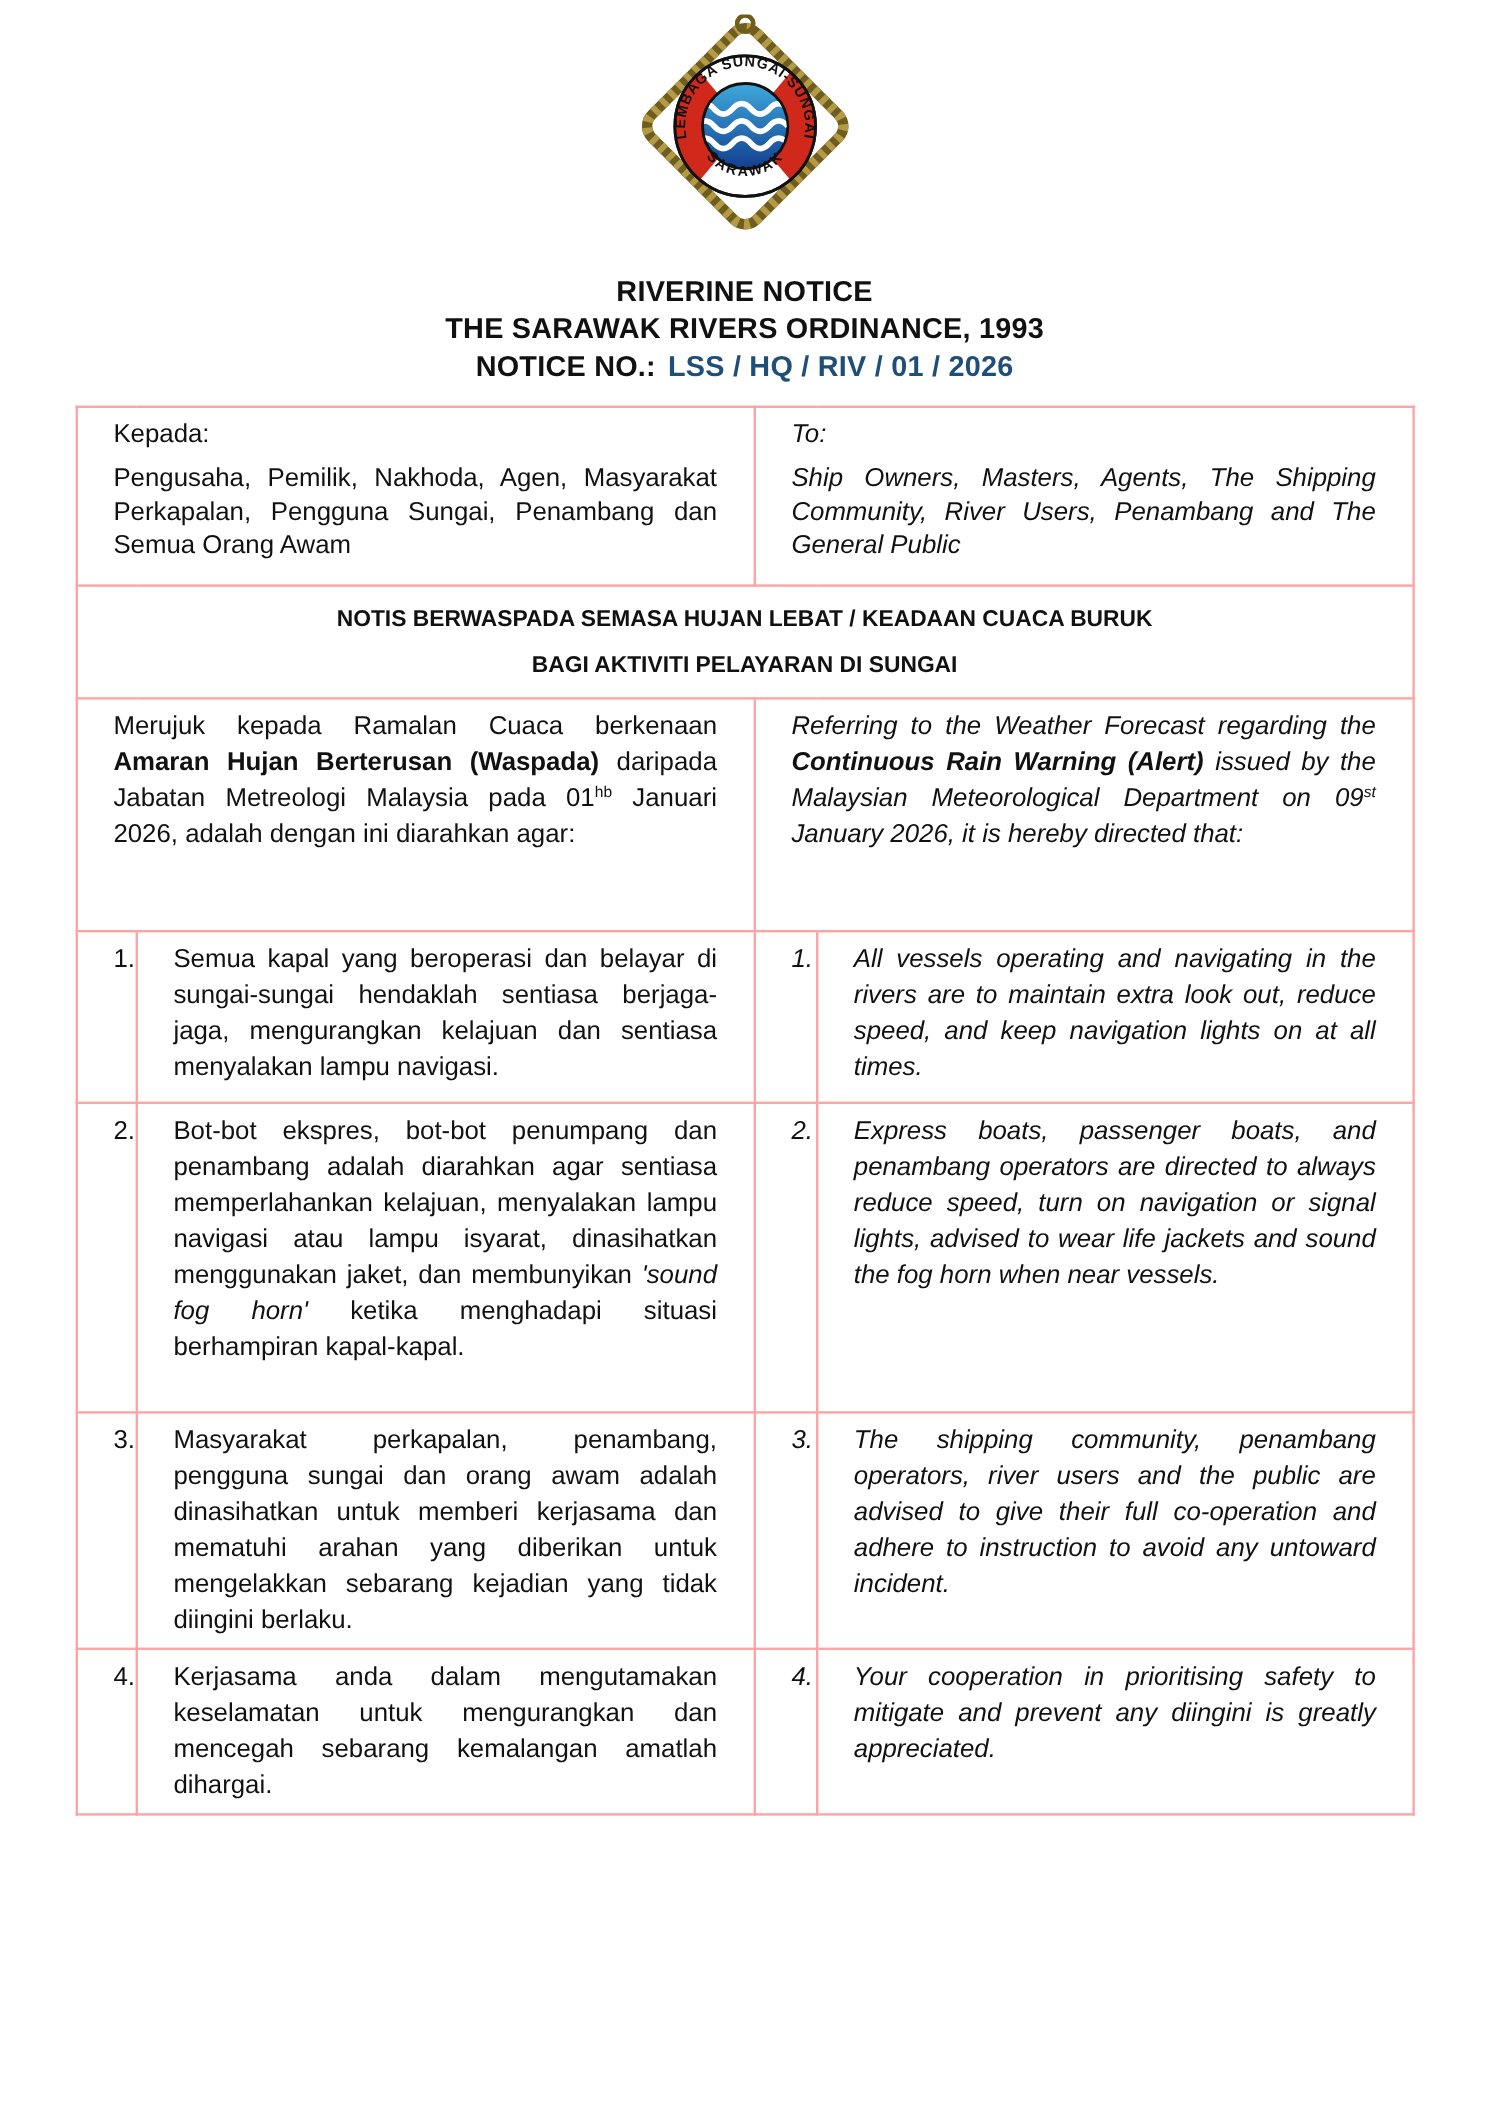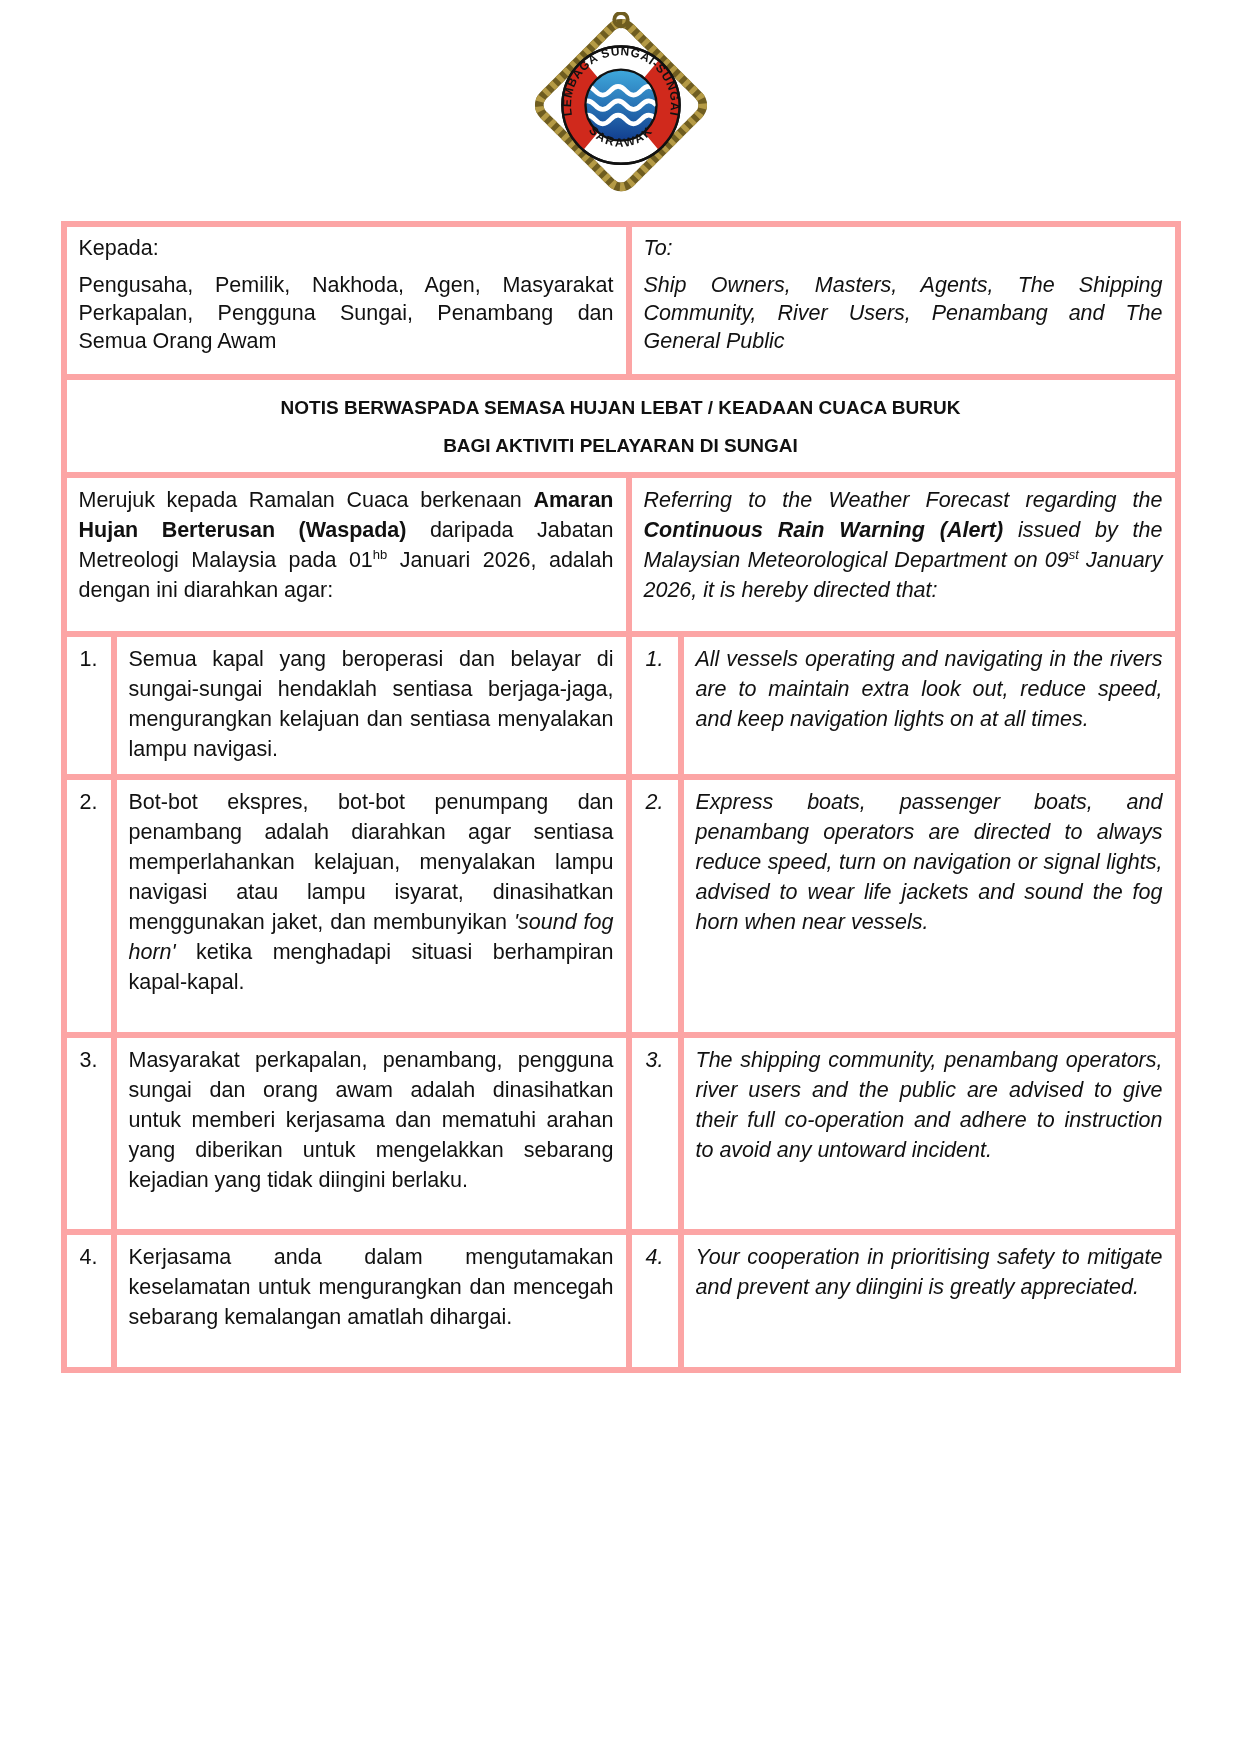--- a/index.html
+++ b/index.html
@@ -31,36 +31,36 @@
     font-weight:bold;font-size:24px;line-height:31px;letter-spacing:0.2px;
   }
   .notice-line .notice-value{color:var(--notice-blue);margin-left:10px;}
 
   
   table.notice{
     border-collapse:collapse;table-layout:fixed;
     width:1114px;margin:17px auto 0;
   }
   table.notice td{
-    border:6px solid #fca5a5;
+    border:2px solid #fca5a5;
     vertical-align:top;
-    padding:7px 12px;
+    padding:7px 30px;
     font-size:21.5px;line-height:30px;
   }
   td.num{padding:7px 4px;text-align:center;}
   td .cell-label{line-height:28px;}
   td p.body{margin:9px 0 12px;text-align:justify;line-height:28px;}
   td p.just{margin:0;text-align:justify;}
   .en{font-style:italic;}
   tr.r-recipients td{height:129px;}
   tr.r-subject td{
     height:86px;text-align:center;font-weight:bold;
     font-size:19px;line-height:38px;padding-top:9px;
   }
-  tr.r-intro td{height:159px;}
+  tr.r-intro td{height:194px;}
   tr.r-item1 td{height:143px;}
   tr.r-item2 td{height:258px;}
   tr.r-item3 td{height:197px;}
   tr.r-item4 td{height:138px;}
   sup{font-size:13px;line-height:0;}
 
   
   .footer{text-align:center;margin-top:148px;font-size:22px;line-height:33px;}
   .footer .signatory{font-weight:bold;}
   .footer a.site-link{
@@ -105,20 +105,27 @@
       <path id="botArc" d="M 74.5,127.5 A 43,43 0 0 0 135.5,127.5" fill="none"></path>
       <text font-size="12.5" font-weight="bold" fill="#111" letter-spacing="0.8" font-family="Liberation Sans, sans-serif">
         <textPath href="#topArc" startOffset="50%" text-anchor="middle">LEMBAGA SUNGAI-SUNGAI</textPath>
       </text>
       <text font-size="12.5" font-weight="bold" fill="#111" letter-spacing="2" font-family="Liberation Sans, sans-serif">
         <textPath href="#botArc" startOffset="50%" text-anchor="middle">SARAWAK</textPath>
       </text>
     </svg>
   </div>
 
+  <div class="title-block">
+    <div>RIVERINE NOTICE</div>
+    <div>THE SARAWAK RIVERS ORDINANCE, 1993</div>
+    <div class="notice-line">
+      <span>NOTICE NO.:</span><span class="notice-value">LSS / HQ / RIV / 01 / 2026</span>
+    </div>
+  </div>
 
   <table class="notice">
     <colgroup>
       <col style="width:50px">
         <col style="width:515px">
         <col style="width:52px">
         <col style="width:497px">
     </colgroup>
 
     <tbody>

